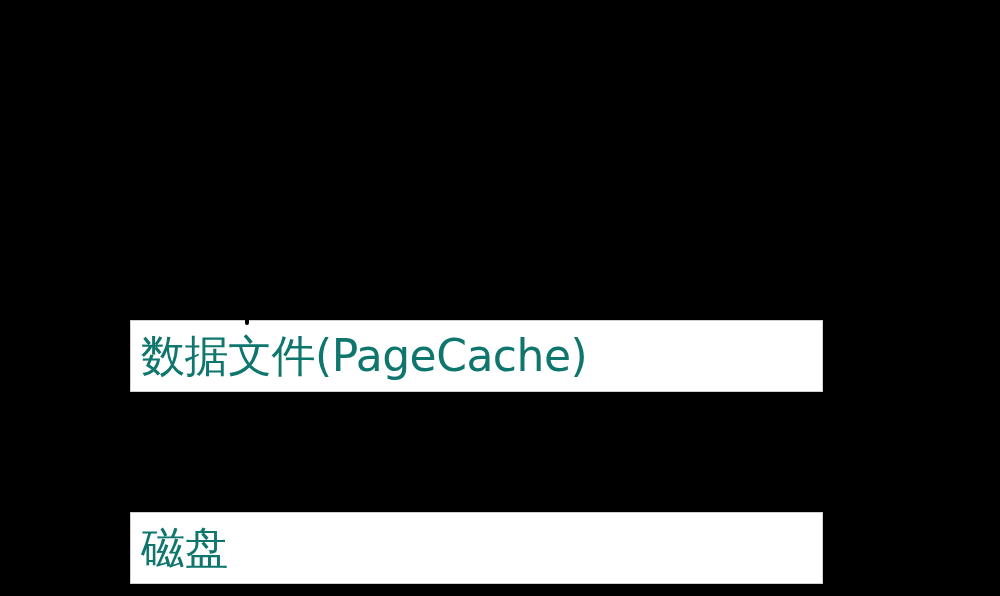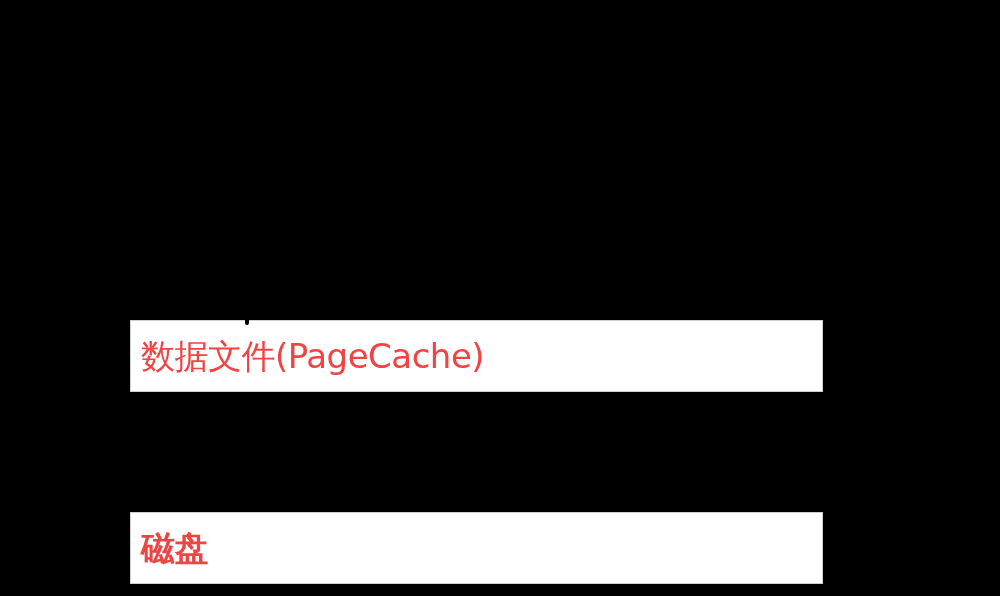--- a/index.html
+++ b/index.html
@@ -20,29 +20,29 @@
       width: 693px;
       height: 72px;
       background: #ffffff;
       border: 1px solid #cfcfcf;
       box-sizing: border-box;
       display: flex;
       align-items: center;
       padding-left: 10px;
     }
     .layer-label {
-      font-size: 34px;
-      color: #ef4444;
+      font-size: 44px;
+      color: #0f766e;
       line-height: 1;
       letter-spacing: -0.5px;
       white-space: nowrap;
     }
     #box-pagecache { top: 320px; }
     #box-disk { top: 512px; }
-    #box-disk .layer-label { font-weight: bold; }
+    #box-disk .layer-label { font-weight: normal; }
     .arrow-tail {
       position: absolute;
       left: 245px;
       top: 318px;
       width: 4px;
       height: 7px;
       background: #000000;
       border-radius: 0 0 2px 2px;
       z-index: 2;
     }

